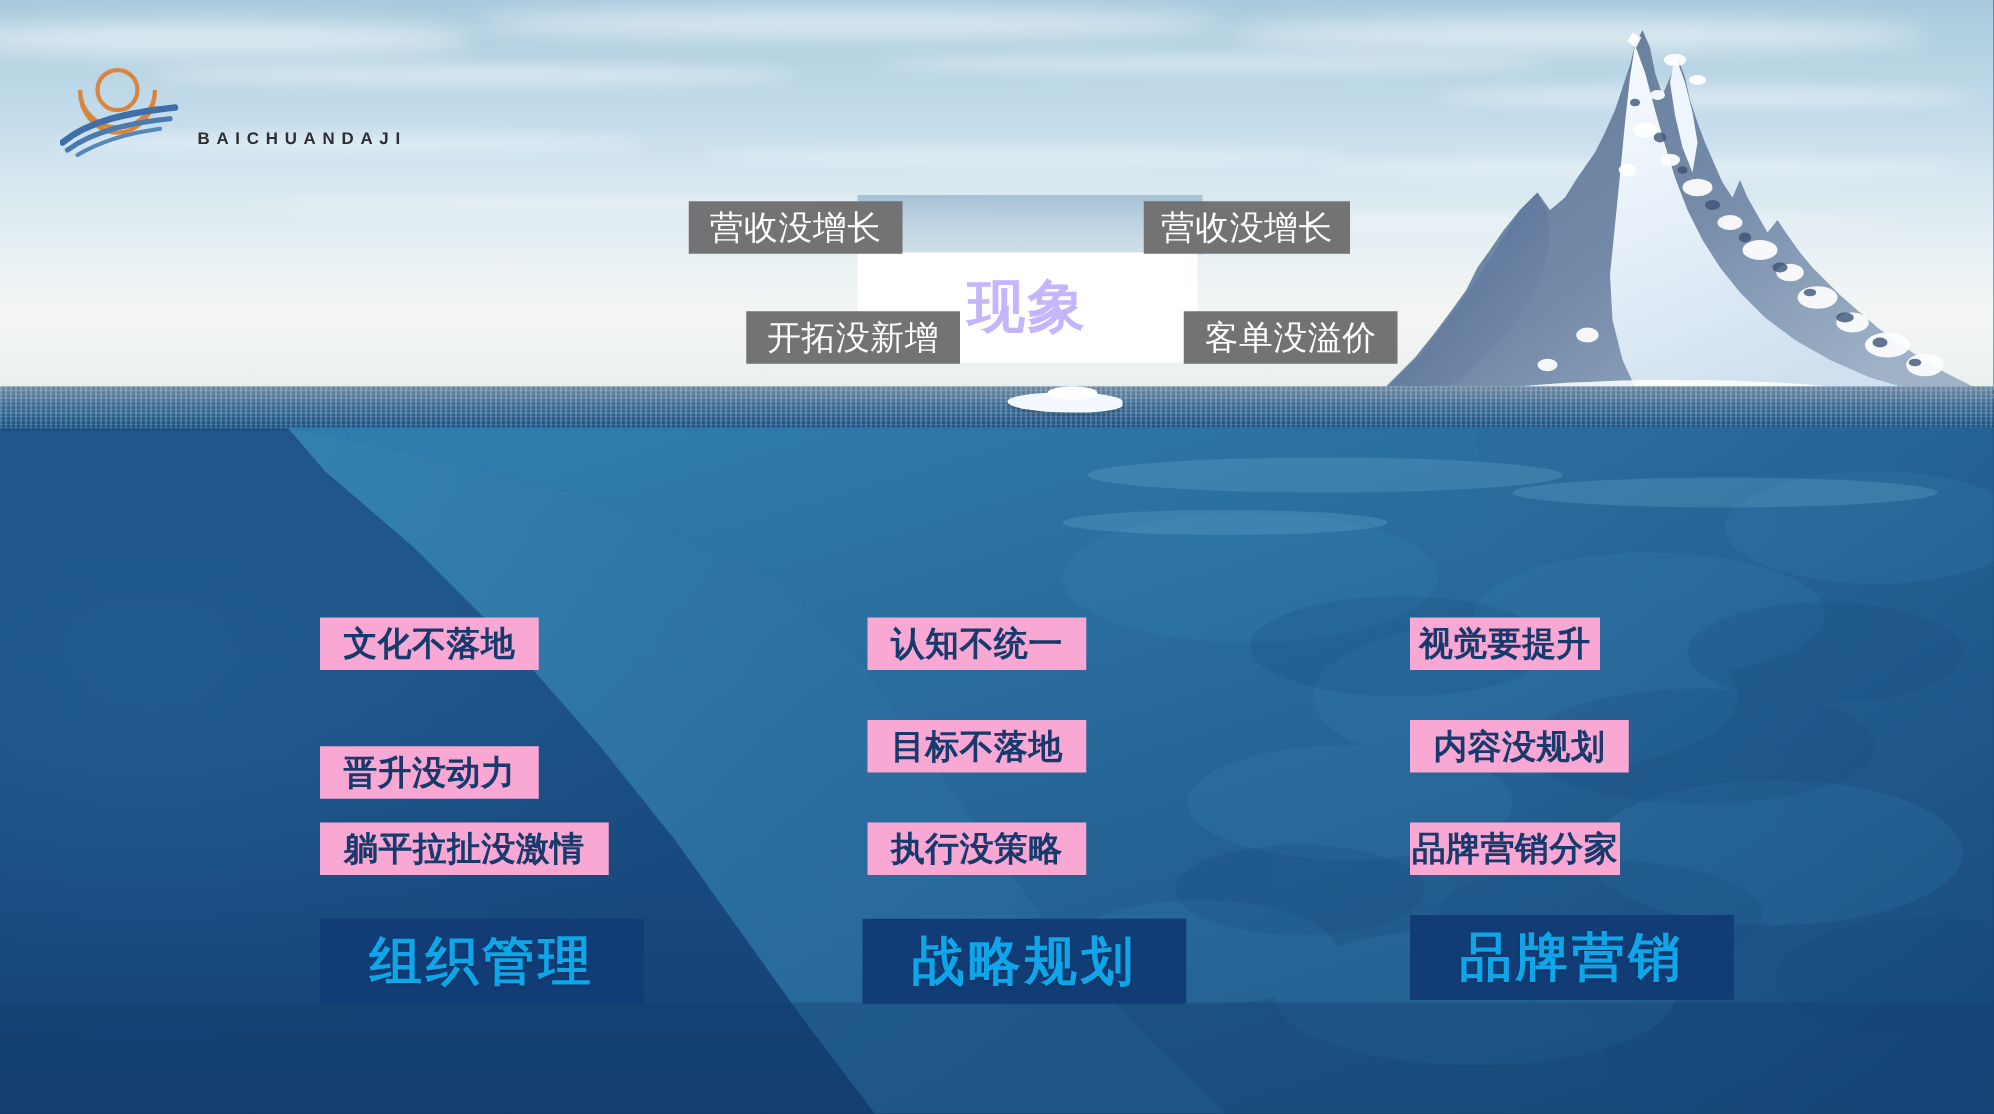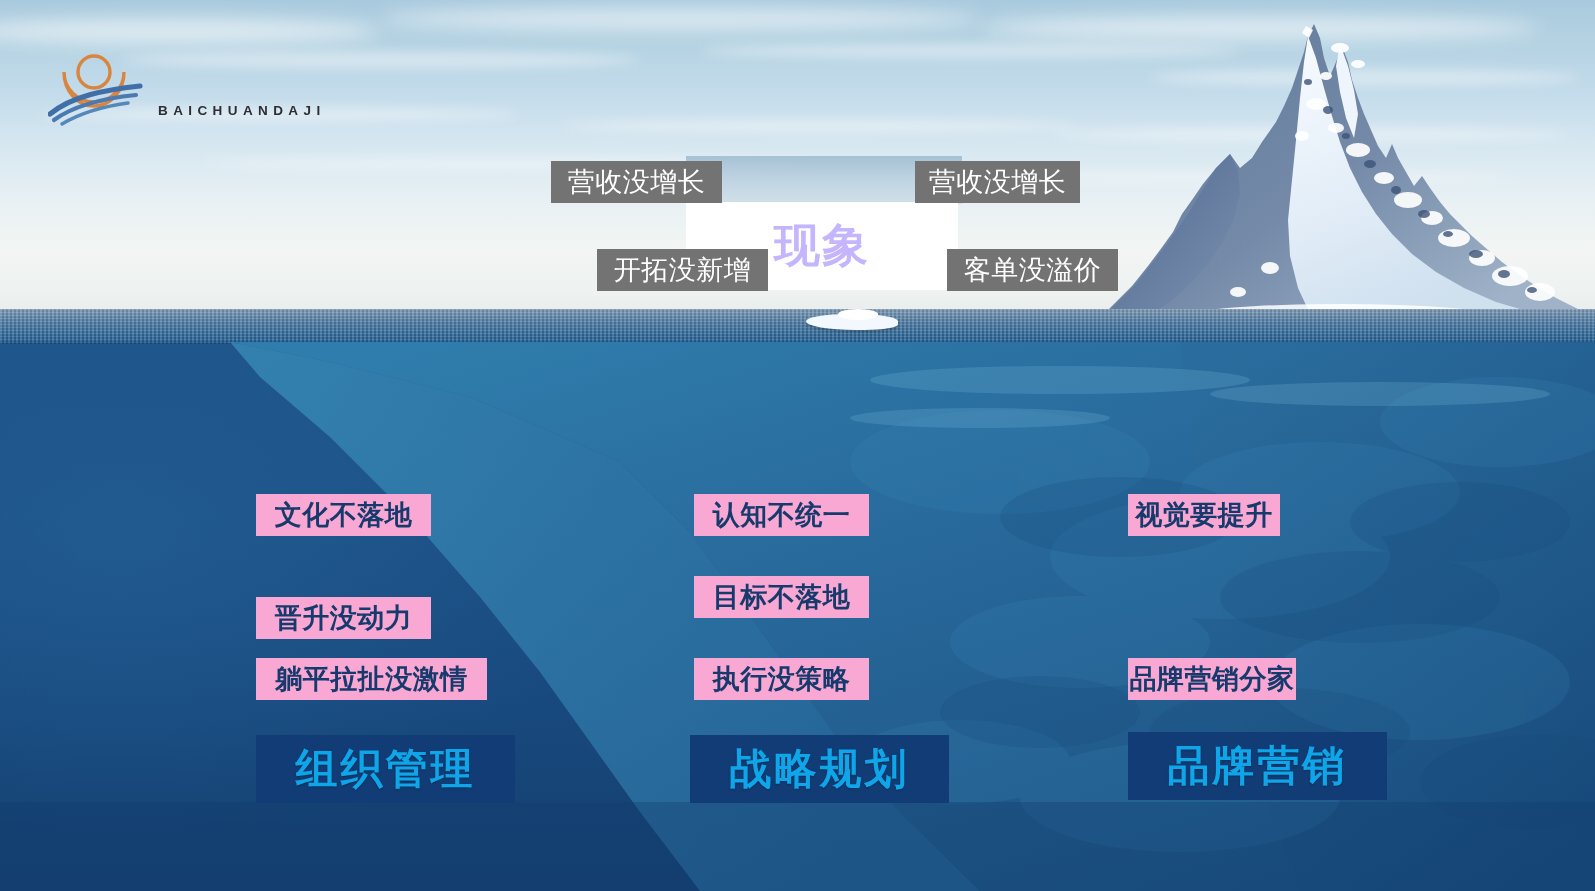--- a/index.html
+++ b/index.html
@@ -352,16 +352,17 @@
   <div class="chip" style="left:256px;top:597px;width:175px;height:42px;">晋升没动力</div>
   <div class="chip" style="left:256px;top:658px;width:231px;height:42px;">躺平拉扯没激情</div>
   <div class="cat" style="left:256px;top:735px;width:259px;height:68px;">组织管理</div>
 
   <div class="chip" style="left:694px;top:494px;width:175px;height:42px;">认知不统一</div>
   <div class="chip" style="left:694px;top:576px;width:175px;height:42px;">目标不落地</div>
   <div class="chip" style="left:694px;top:658px;width:175px;height:42px;">执行没策略</div>
   <div class="cat" style="left:690px;top:735px;width:259px;height:68px;">战略规划</div>
 
   <div class="chip" style="left:1128px;top:494px;width:152px;height:42px;">视觉要提升</div>
+  <div class="chip" style="left:1128px;top:576px;width:175px;height:42px;">内容没规划</div>
   <div class="chip" style="left:1128px;top:658px;width:168px;height:42px;">品牌营销分家</div>
   <div class="cat" style="left:1128px;top:732px;width:259px;height:68px;">品牌营销</div>
 
 </div>
 
 </body></html>

